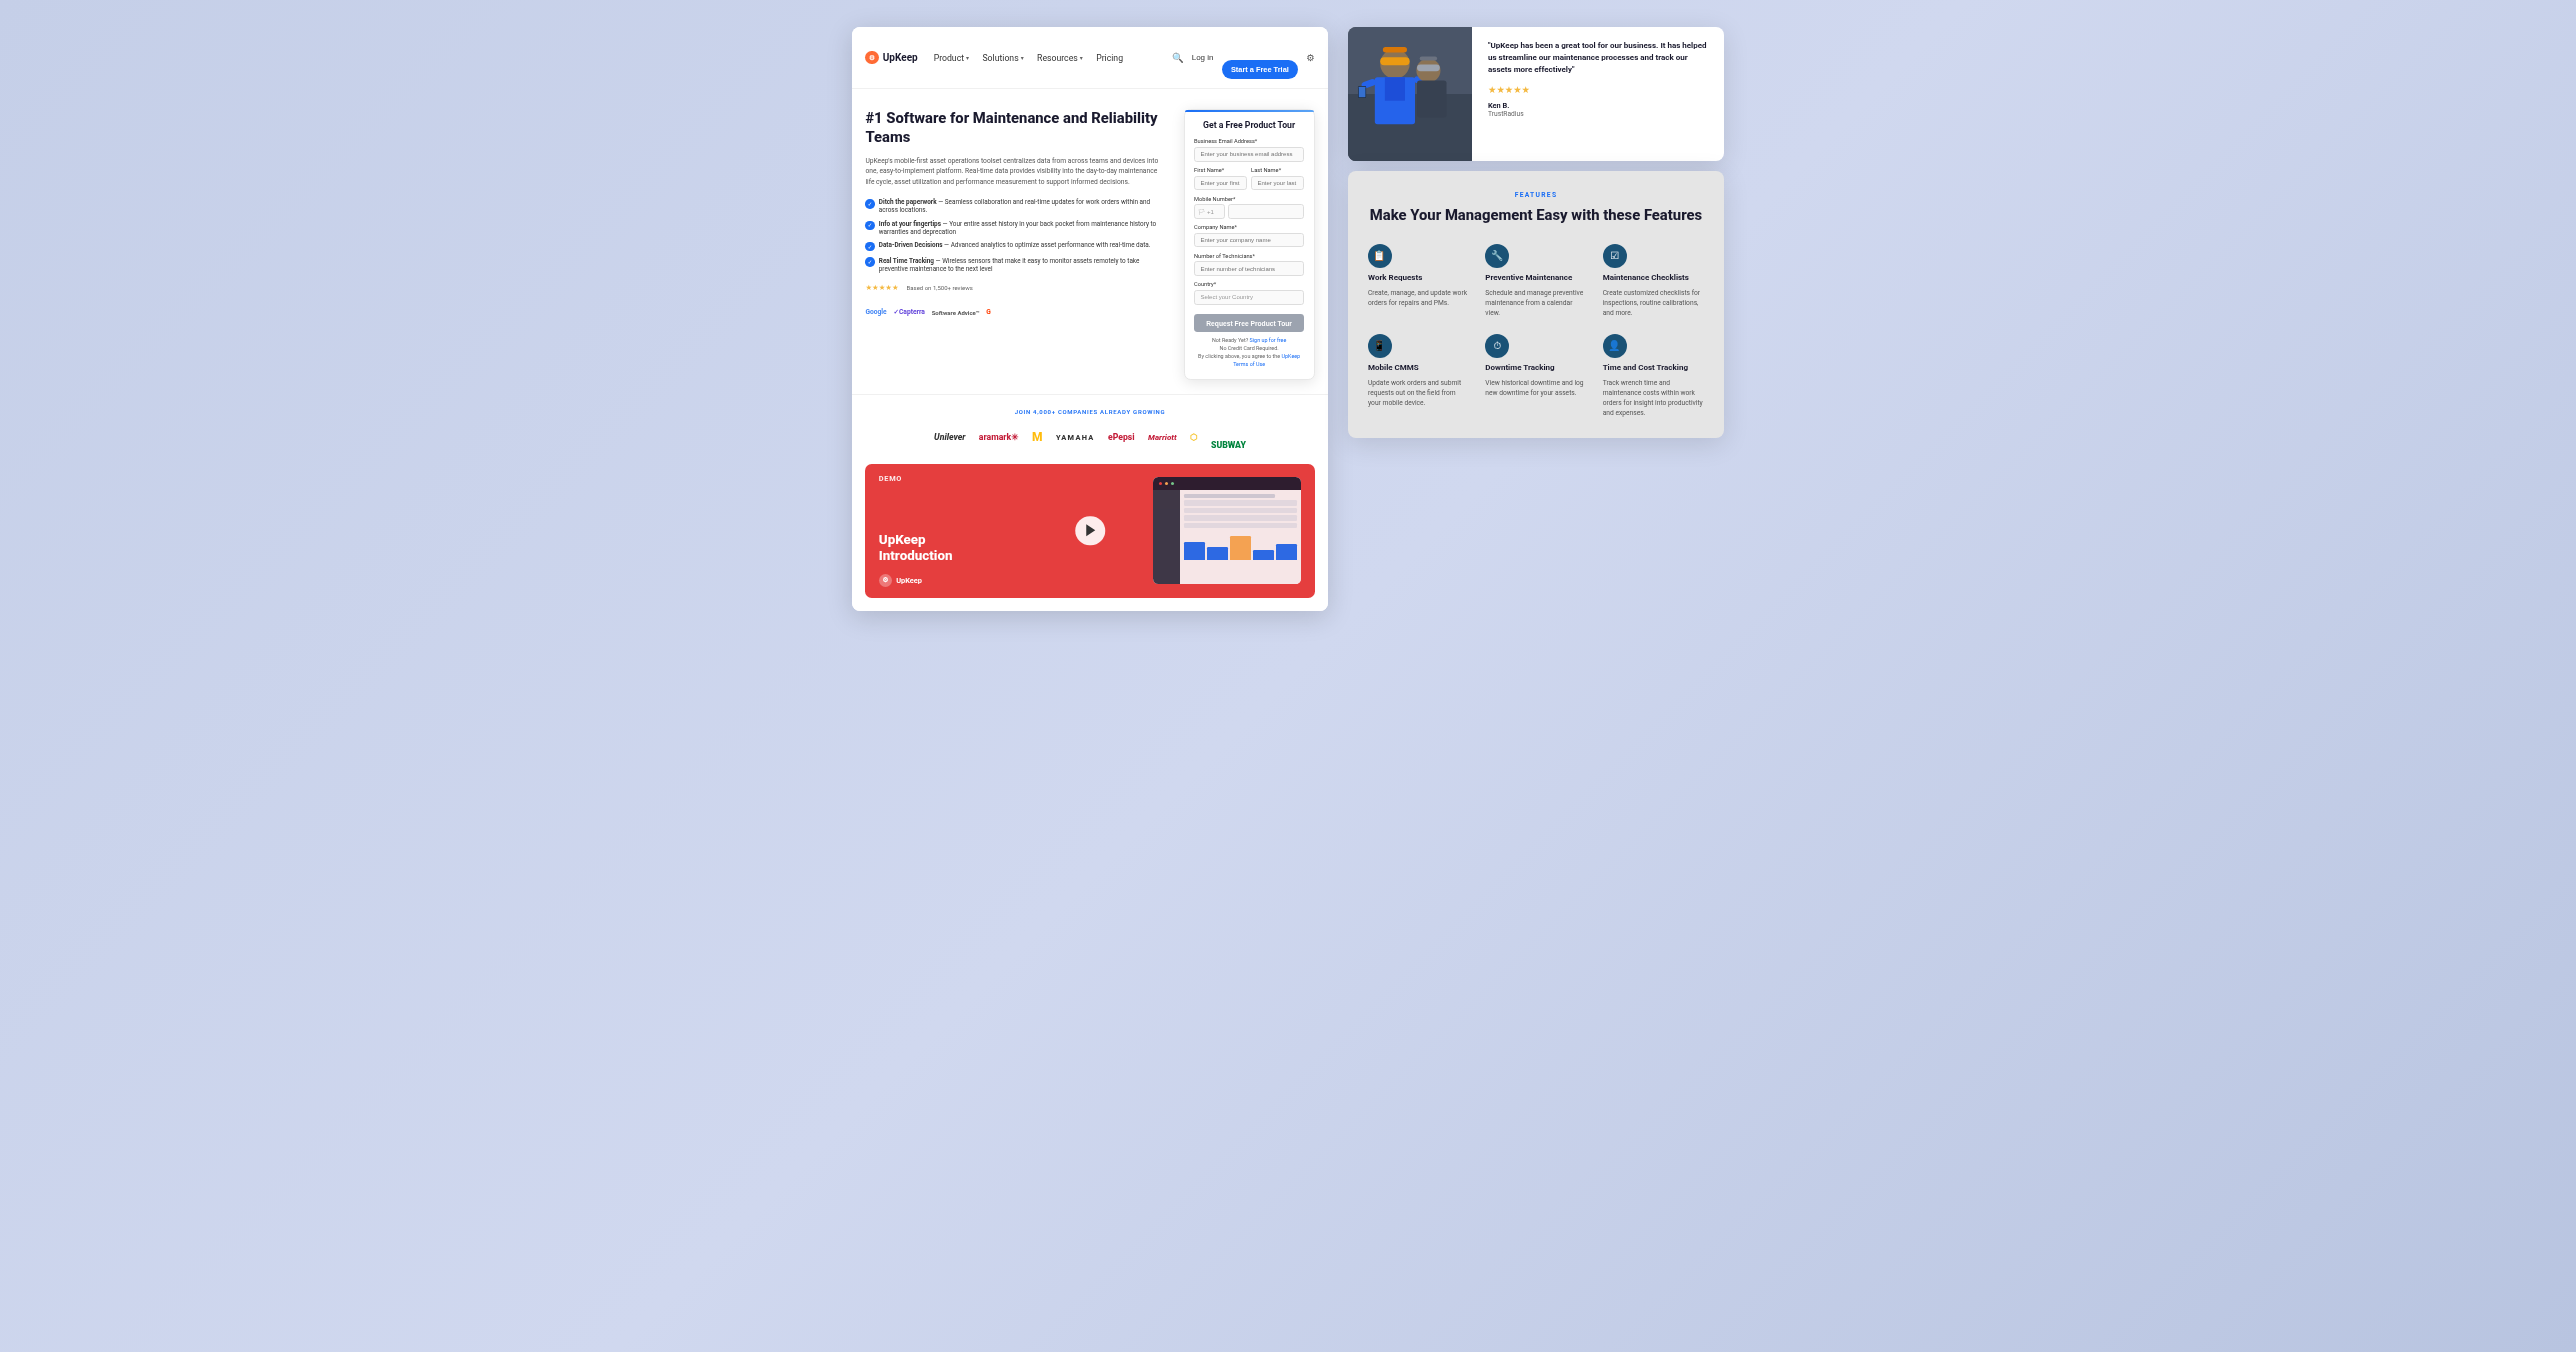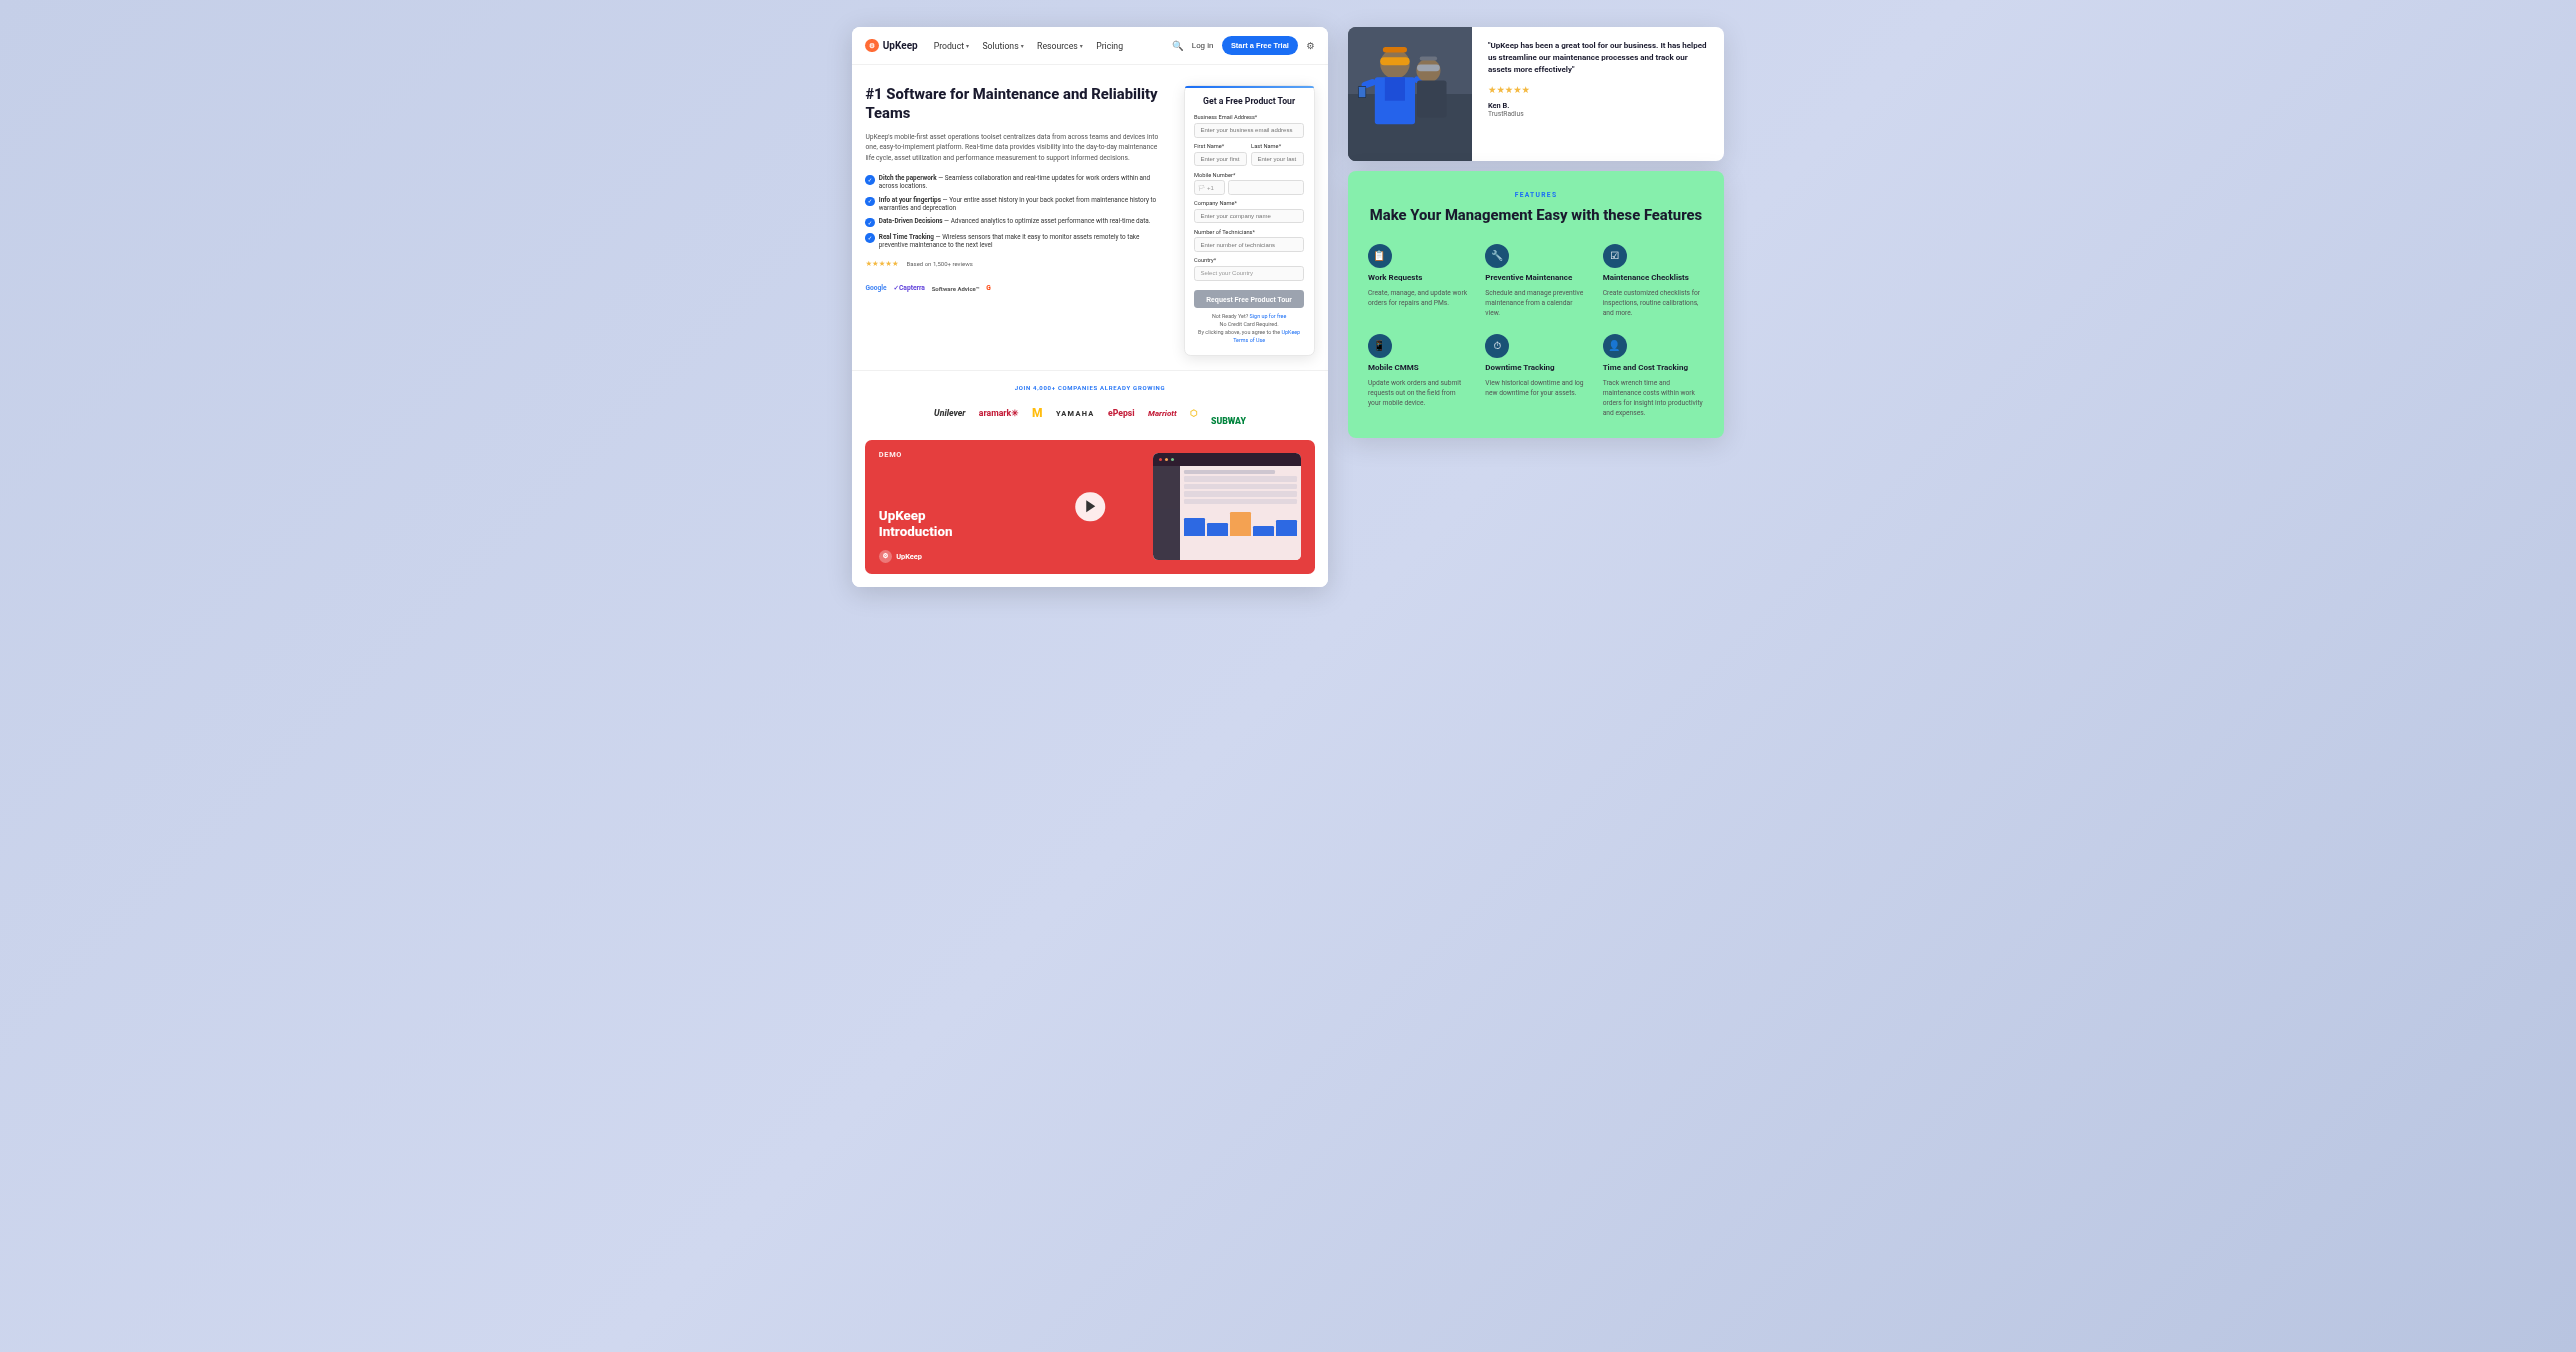--- a/index.html
+++ b/index.html
@@ -82,20 +82,21 @@
     .btn-login { background: none; border: none; font-size: 8px; color: #333; cursor: pointer; }
     .btn-trial {
       background: #1a6ef5;
       color: white;
       border: none;
       border-radius: 13.4px;
       padding: 4.7px 9.4px;
       font-size: 7.4px;
       cursor: pointer;
       font-weight: 600;
+      margin-top: 24px;
     }
     .btn-settings { background: none; border: none; cursor: pointer; font-size: 9.4px; color: #555; }
 
     
     .hero-section {
       display: flex;
       padding: 20px 13.4px 13.4px 13.4px;
       gap: 13px;
     }
     .hero-left {
@@ -435,21 +436,21 @@
       color: #1a1a2e;
       line-height: 1.5;
       margin-bottom: 8px;
     }
     .testimonial-stars { color: #f4b942; font-size: 9.4px; margin-bottom: 5.4px; }
     .testimonial-name { font-size: 7.4px; font-weight: 700; color: #1a1a2e; }
     .testimonial-source { font-size: 6.7px; color: #666; }
 
     
     .features-card {
-      background: #86efac;
+      background: #e5e5e5;
       border-radius: 8px;
       box-shadow: 0 5.4px 27px rgba(0,0,0,0.12);
       position: absolute;
       top: 144px;
       right: 0;
       width: 376px;
       padding: 20px 20px;
     }
     .features-label {
       text-align: center;

